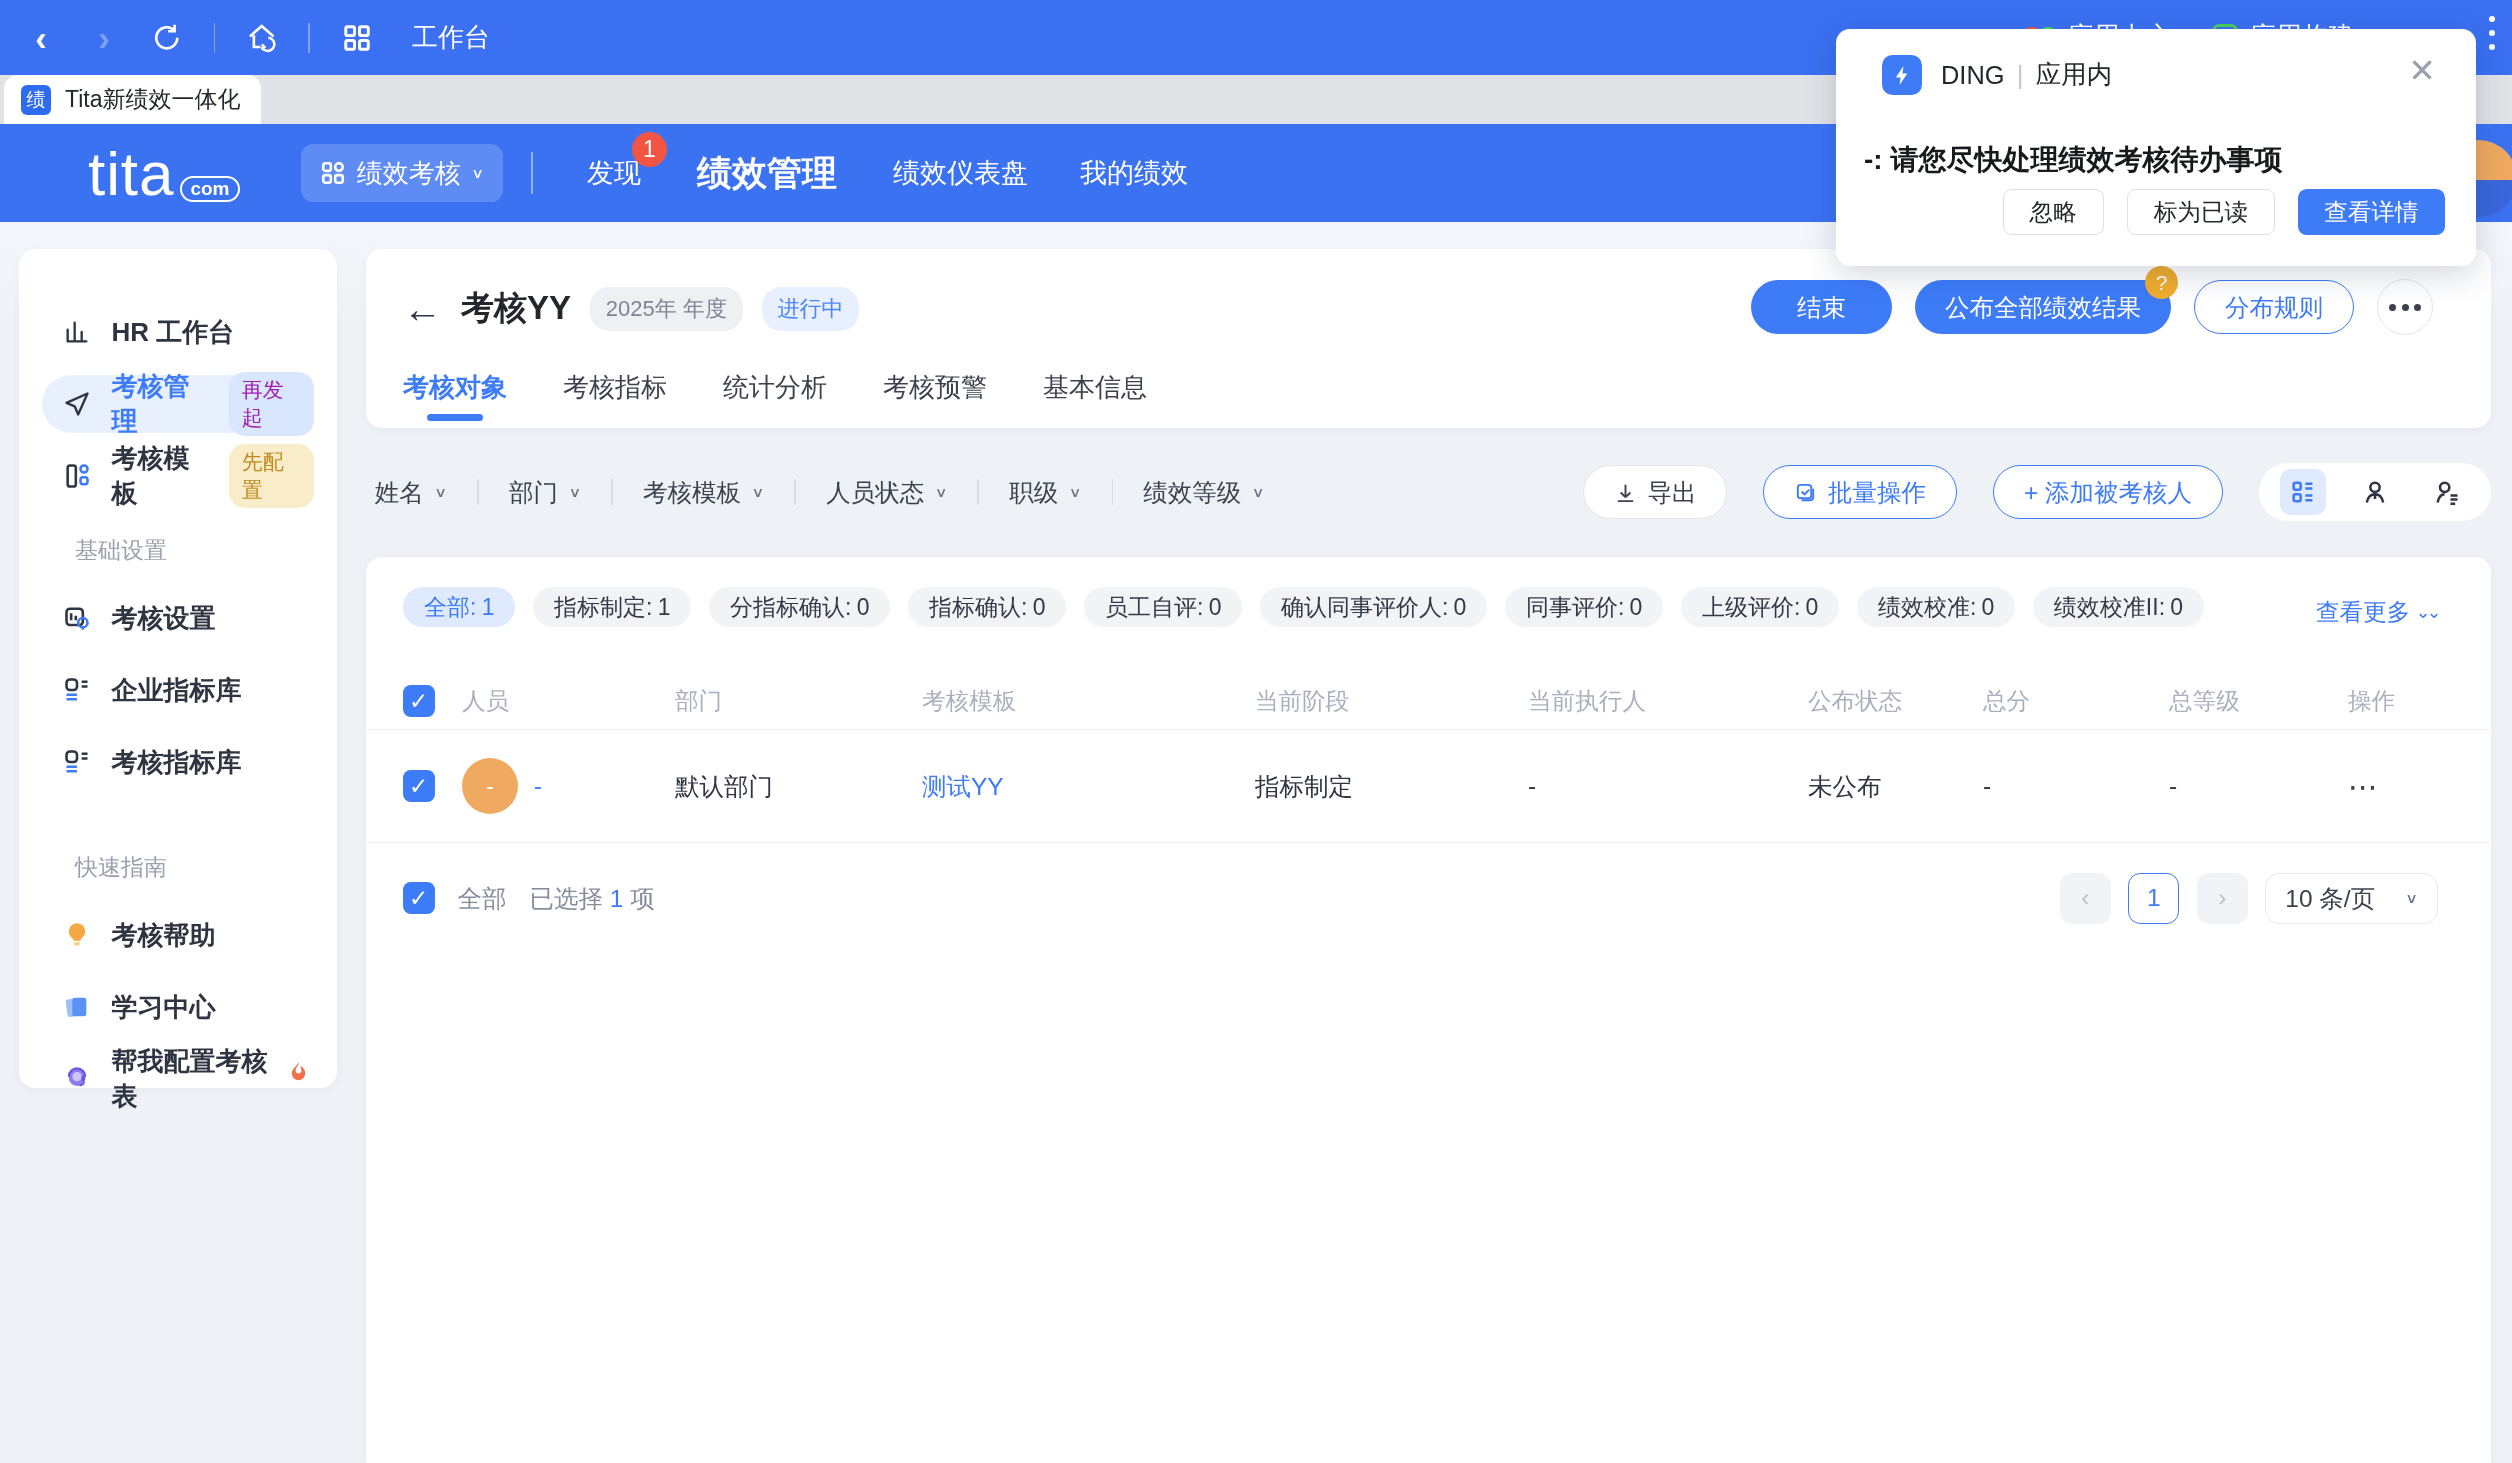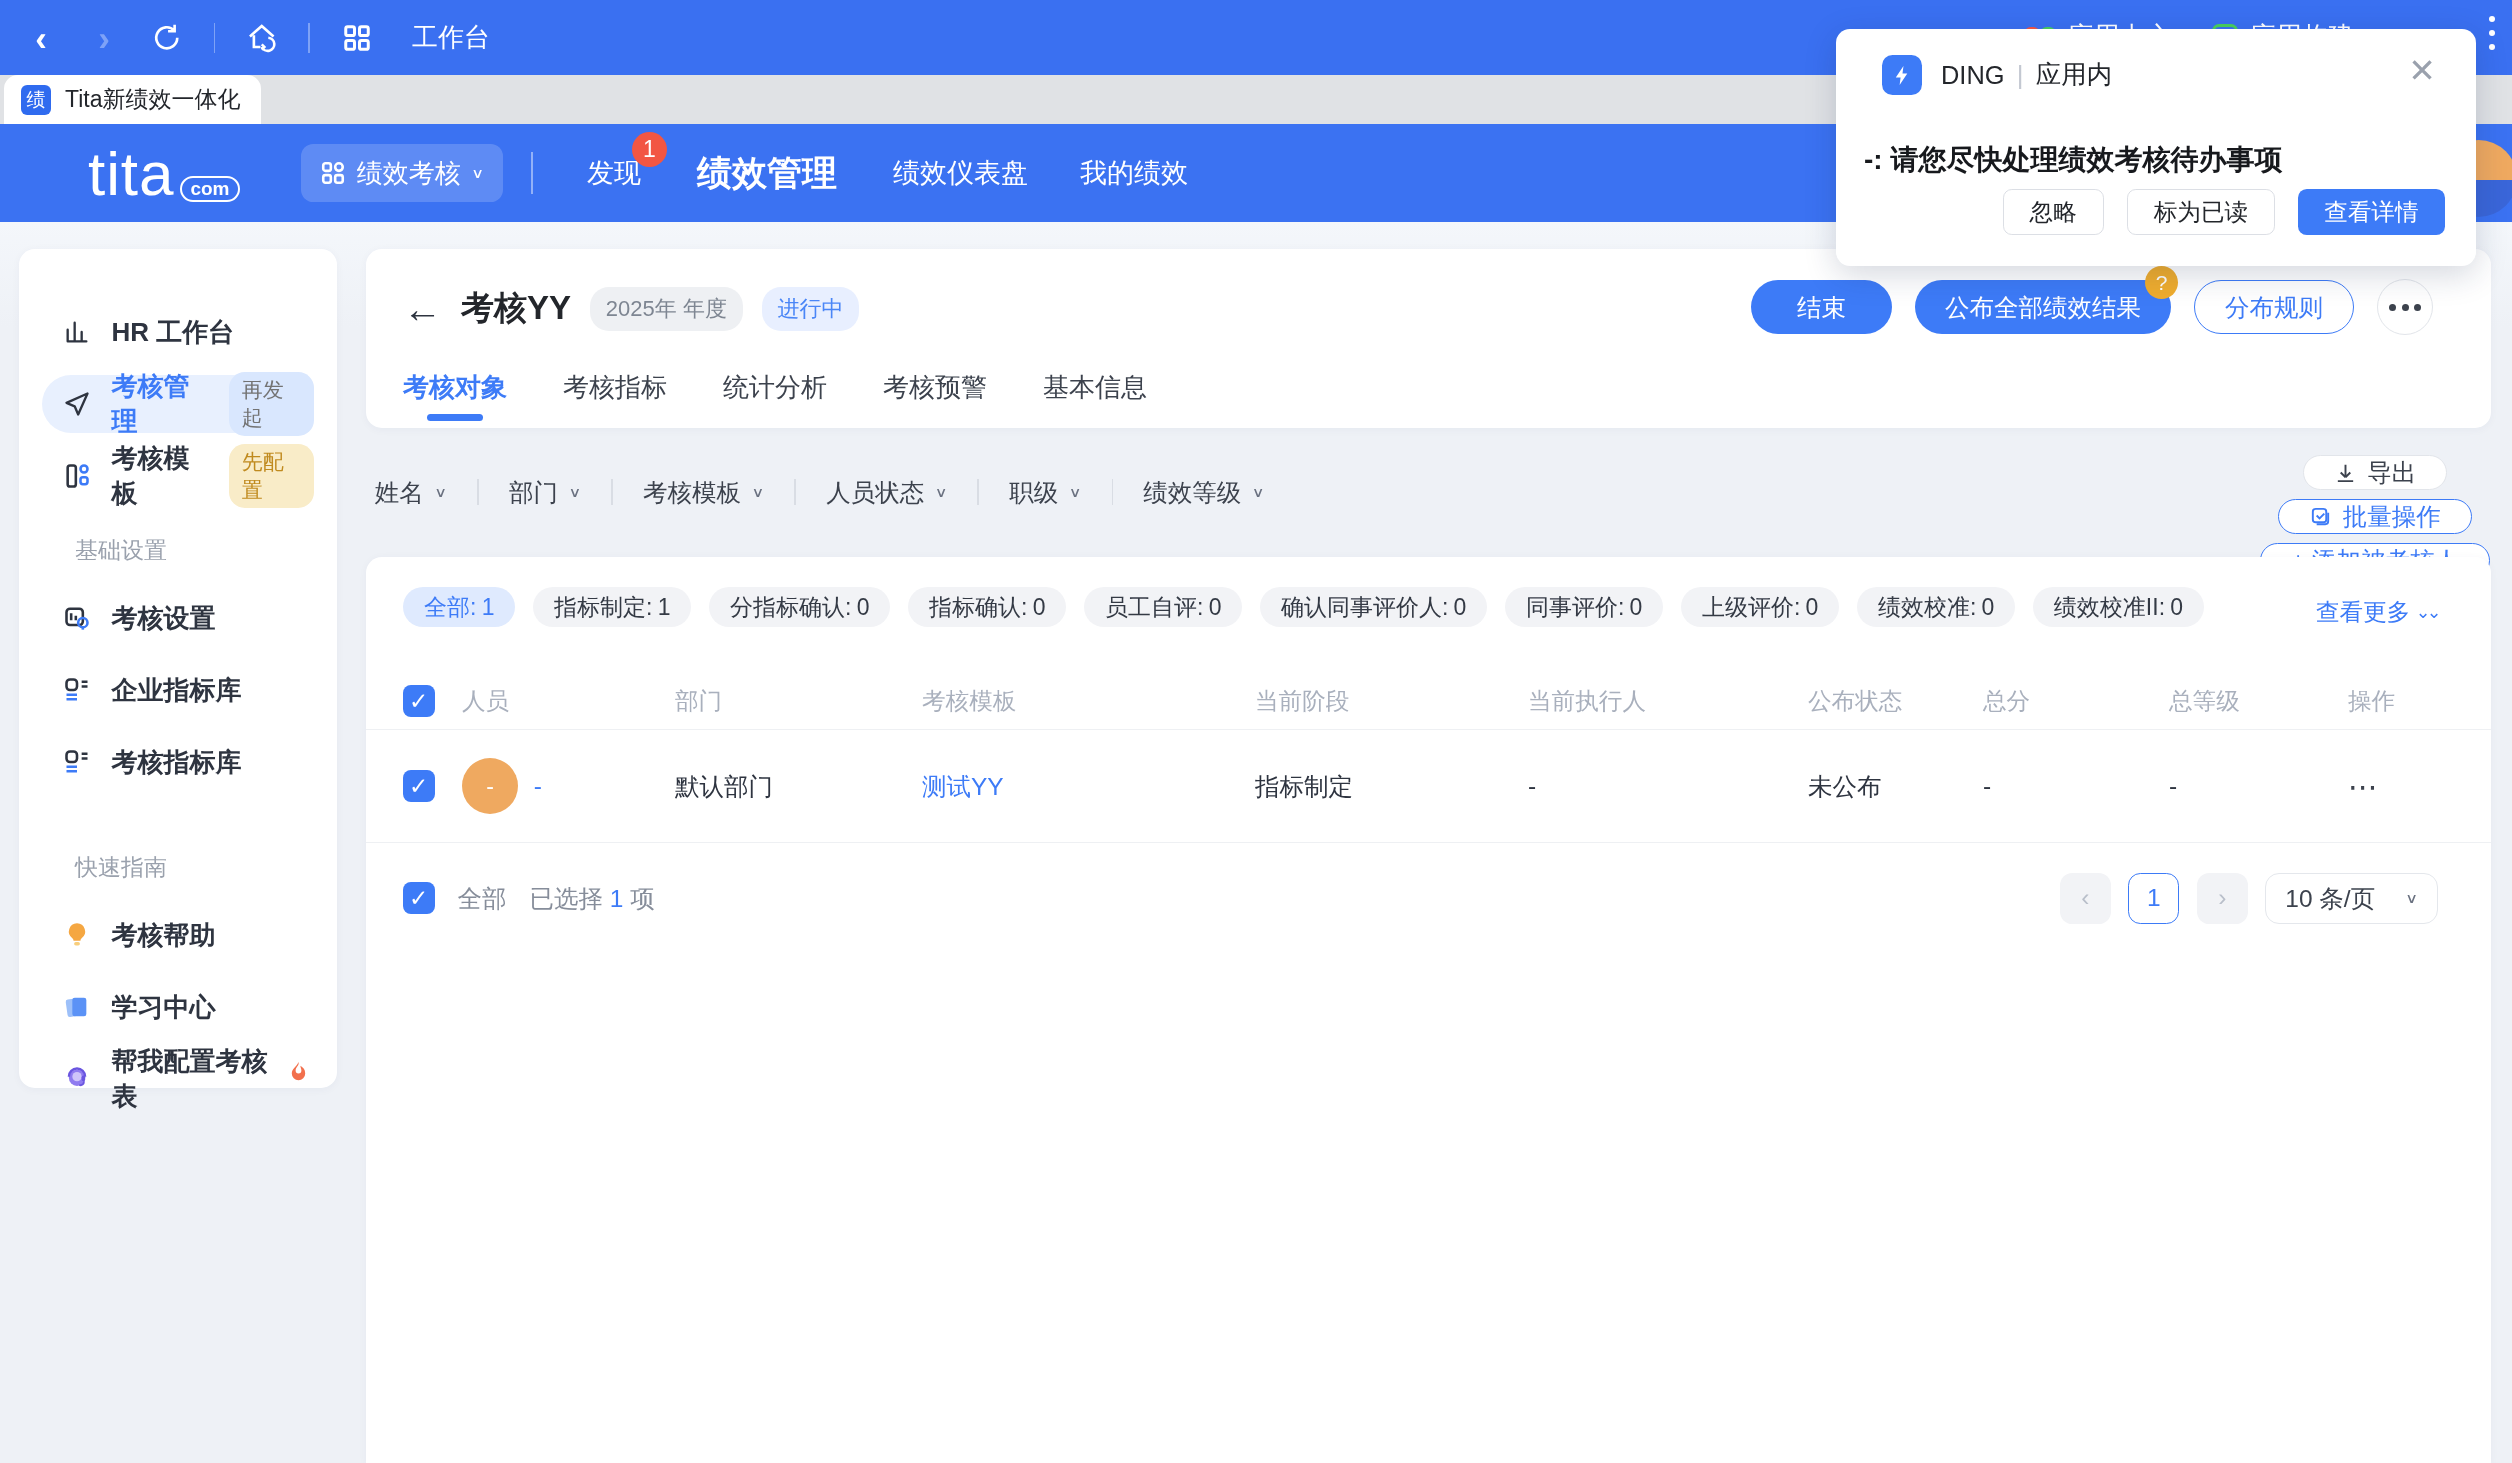--- a/index.html
+++ b/index.html
@@ -49,21 +49,21 @@
   .pagebg { left:0; top:222px; width:2512px; height:1241px; background:linear-gradient(180deg,#f4f7fb 0,#eef1f6 105px); z-index:1; }
 
   .card { background:#fff; border-radius:15.8px; box-shadow:0 1.8px 8.8px rgba(30,50,90,.04); }
 
   
   .sidebar { left:19px; top:249px; width:318px; height:839px; z-index:2; padding-top:54px; }
   .side-item { display:flex; align-items:center; gap:19px; height:58px; margin:0 23px 14px 23px; padding-left:19px; border-radius:29px; font-size:26px; font-weight:bold; color:#2e3440; }
   .side-item .sic { width:31.5px; height:31.5px; flex:0 0 31.5px; display:flex; align-items:center; justify-content:center; }
   .side-item.active { background:#e8f0fe; color:#3d7bf7; }
   .side-badge { font-size:21px; font-weight:normal; border-radius:15.8px; padding:4.4px 12.3px; }
-  .side-badge.blue { background:#d9e7fe; color:#737373; }
+  .side-badge.blue { background:#d9e7fe; color:#a21caf; }
   .side-badge.yellow { background:#f9ecc8; color:#c08a1e; }
   .side-sec { font-size:23px; color:#9aa1ad; margin:30px 0 23px 56px; font-weight:normal; }
 
   
   .headcard { left:366px; top:249px; width:2125px; height:179px; z-index:2; }
   .head-row { position:absolute; left:37px; top:37px; display:flex; align-items:center; gap:19px; }
   .back { font-size:39px; color:#2e3440; line-height:1; }
   .h-title { font-size:33px; font-weight:bold; color:#23262b; }
   .h-pill { font-size:22px; border-radius:19px; padding:7px 15.8px; }
   .h-pill.gray { background:#eef0f3; color:#7e8692; }
@@ -79,21 +79,21 @@
   .tab { padding-bottom:23px; position:relative; }
   .tab.active { color:#3d7bf7; font-weight:bold; }
   .tab.active::after { content:""; position:absolute; left:50%; transform:translateX(-50%); bottom:7px; width:56px; height:7px; border-radius:4.4px; background:#3d7bf7; }
 
   
   .filterrow { left:366px; top:455px; width:2125px; height:74px; display:flex; align-items:center; z-index:2; }
   .f-item { display:flex; align-items:center; gap:10.5px; font-size:24.5px; color:#3c424d; padding:0 30px; }
   .f-item:first-child { padding-left:8.8px; }
   .f-sep { width:1.8px; height:26px; background:#d9dde4; }
   .caret { font-size:17.5px; color:#6a7180; transform:scaleY(.8); }
-  .f-right { position:absolute; right:0; top:0; height:74px; display:flex; align-items:center; gap:9px;flex-direction:column; }
+  .f-right { position:absolute; right:0; top:0; height:74px; display:flex; align-items:center; gap:36px; }
   .btn.export { background:#fff; border:1.8px solid #e2e5ea; color:#3c424d; gap:10.5px; }
   .btn.blue-line { background:#fff; border:1.8px solid #3d7bf7; color:#3d7bf7; gap:10.5px; }
   .viewpill { background:#fff; border-radius:29px; height:58px; display:flex; align-items:center; gap:26px; padding:0 21px; }
   .vp-ic { width:46px; height:46px; border-radius:10.5px; display:flex; align-items:center; justify-content:center; }
   .vp-ic.active { background:#dfeafe; }
 
   
   .tablecard { left:366px; top:557px; width:2125px; height:907px; border-radius:15.8px 15.8px 0 0; z-index:2; padding-top:30px; }
   .pillrow { display:flex; gap:17.5px; padding:0 37px; }
   .spill { height:40px; border-radius:20px; background:#f2f3f6; color:#343a45; font-size:23px; display:flex; align-items:center; padding:0 21px; gap:5.3px; white-space:nowrap; }

